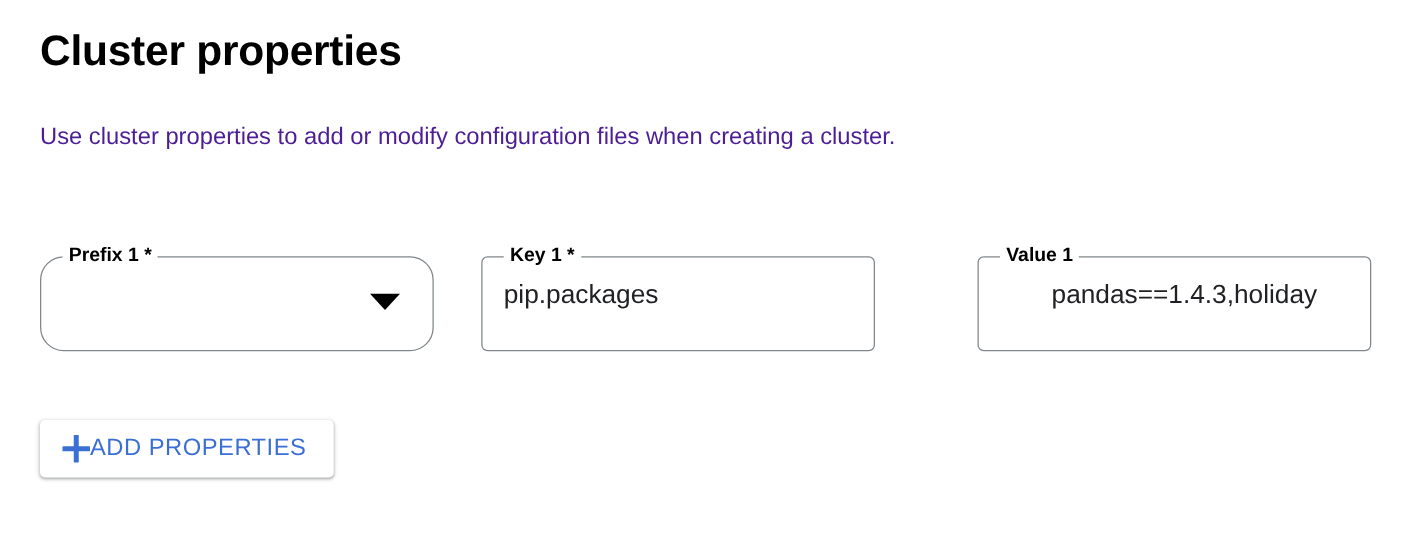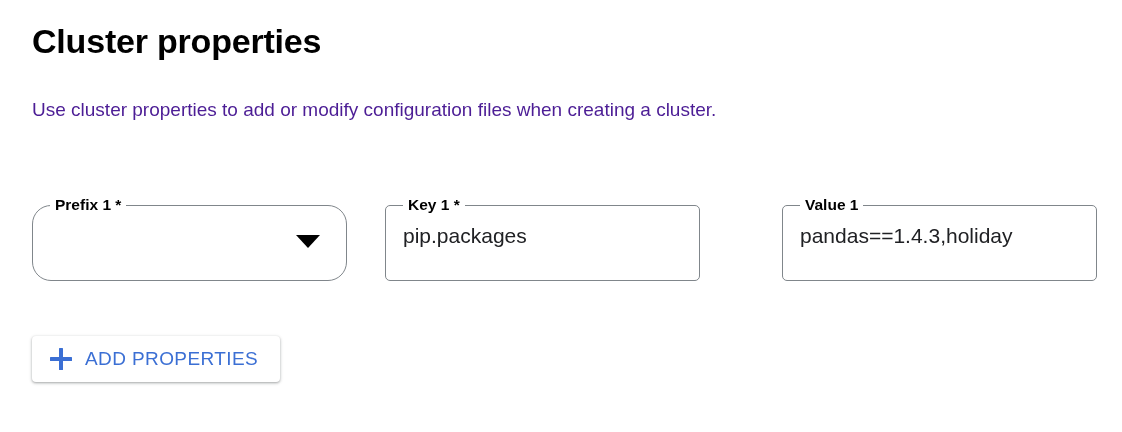--- a/index.html
+++ b/index.html
@@ -95,20 +95,21 @@
     font-size: 21px;
     line-height: 28px;
     font-weight: 400;
     color: #202124;
     white-space: nowrap;
     overflow: hidden;
   }
   
   .field-value .field-value-text {
     right: 1px;
+    text-align: center;
   }
 
   .select-caret {
     position: absolute;
     right: 26px;
     top: 29px;
     width: 0;
     height: 0;
     border-left: 12px solid transparent;
     border-right: 12px solid transparent;
@@ -117,21 +118,20 @@
 
   
   .add-button {
     position: absolute;
     left: 32px;
     top: 336px;
     height: 46px;
     padding: 0 22px 0 18px;
     display: inline-flex;
     align-items: center;
-    gap: 13px;
     background: #ffffff;
     border: none;
     border-radius: 4px;
     box-shadow: 0 1px 2px 0 rgba(60,64,67,0.30),
                 0 1px 3px 1px rgba(60,64,67,0.15);
     cursor: pointer;
     font-family: "Liberation Sans", sans-serif;
   }
 
   .plus-icon {

